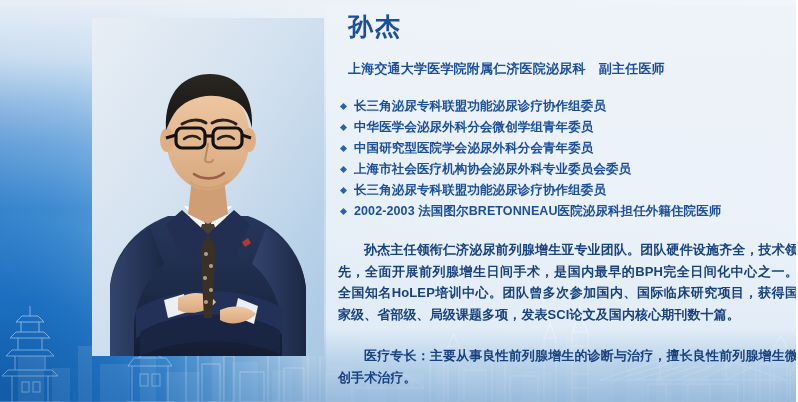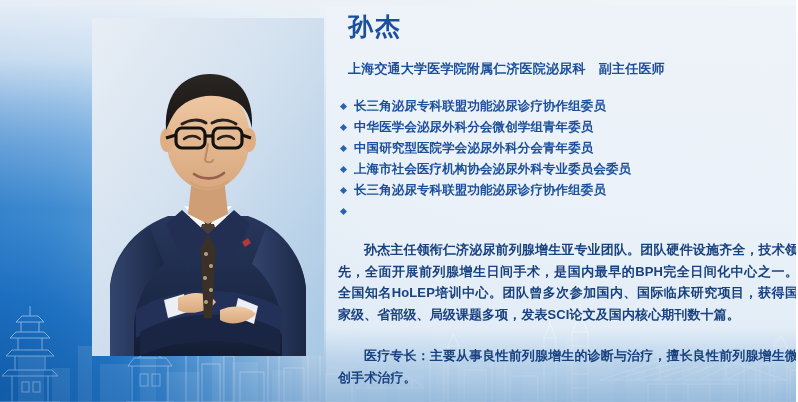--- a/index.html
+++ b/index.html
@@ -349,21 +349,21 @@
 
     <div class="name">孙杰</div>
     <div class="affil">上海交通大学医学院附属仁济医院泌尿科　副主任医师</div>
 
     <ul class="bullets">
       <li><span class="dia"></span><span>长三角泌尿专科联盟功能泌尿诊疗协作组委员</span></li>
       <li><span class="dia"></span><span>中华医学会泌尿外科分会微创学组青年委员</span></li>
       <li><span class="dia"></span><span>中国研究型医院学会泌尿外科分会青年委员</span></li>
       <li><span class="dia"></span><span>上海市社会医疗机构协会泌尿外科专业委员会委员</span></li>
       <li><span class="dia"></span><span>长三角泌尿专科联盟功能泌尿诊疗协作组委员</span></li>
-      <li><span class="dia"></span></li>
+      <li><span class="dia"></span><span>2002-2003 法国图尔BRETONNEAU医院泌尿科担任外籍住院医师</span></li>
     </ul>
 
     <div class="para p1"><span class="indent"></span><span>孙杰主任领衔仁济泌尿前列腺增生亚专业团队。团队硬件设施齐全，技术领先，全面开展前列腺增生日间手术，是国内最早的BPH完全日间化中心之一。全国知名HoLEP培训中心。团队曾多次参加国内、国际临床研究项目，获得国家级、省部级、局级课题多项，发表SCI论文及国内核心期刊数十篇。</span></div>
 
     <div class="para p2"><span class="indent"></span><span>医疗专长：主要从事良性前列腺增生的诊断与治疗，擅长良性前列腺增生微创手术治疗。</span></div>
 
   </div>
 </div>
 
 </body></html>

